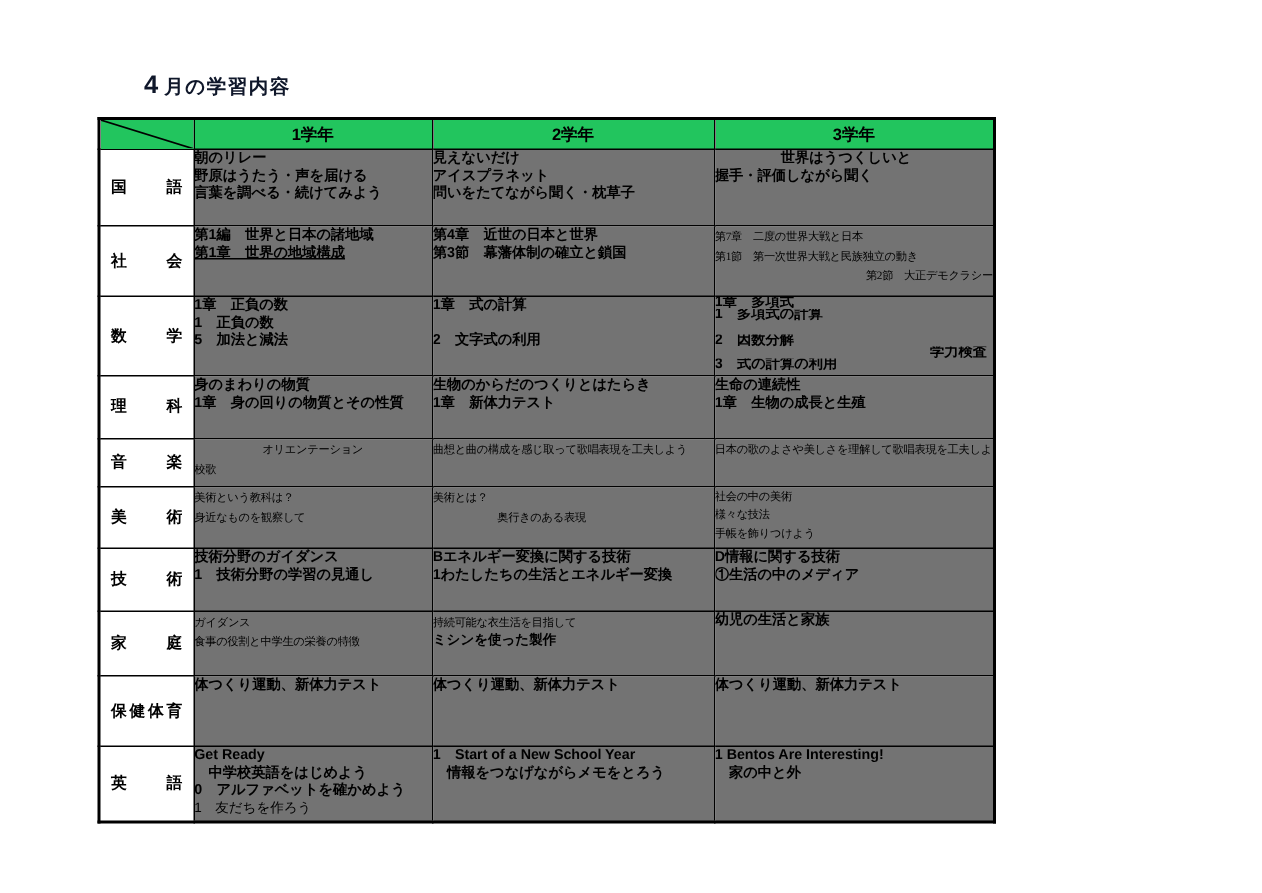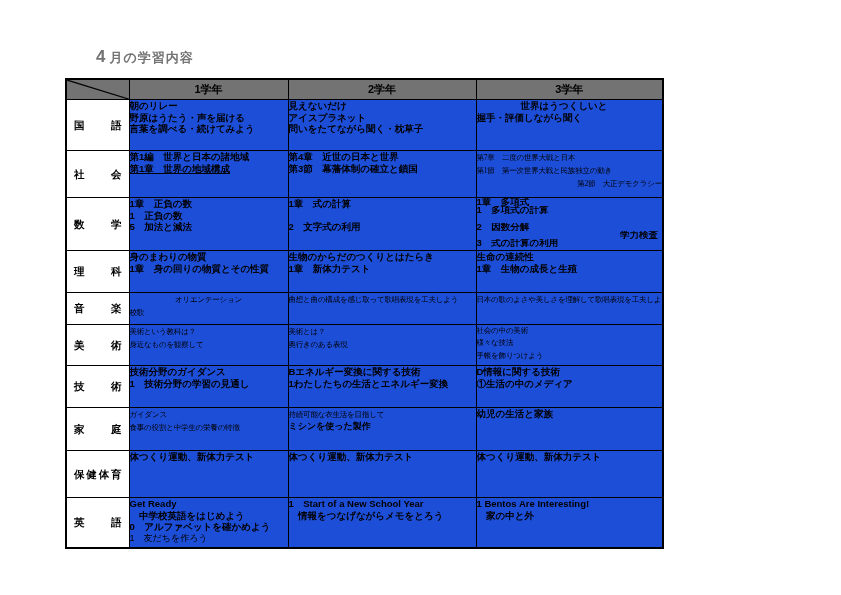--- a/index.html
+++ b/index.html
@@ -3,45 +3,45 @@
 <meta charset="utf-8">
 <style>
   html,body{margin:0;padding:0;}
   body{
     width:841px;height:595px;background:#ffffff;position:relative;
     font-family:"Liberation Sans",sans-serif;color:#000;
     -webkit-font-smoothing:antialiased;
   }
   .page-title{
     position:absolute;left:96px;top:47px;
-    font-weight:bold;font-size:13px;letter-spacing:1px;color:#737373;
+    font-weight:bold;font-size:13px;letter-spacing:1px;color:#0f172a;
     white-space:pre;
   }
   .page-title .title-num{font-size:17px;letter-spacing:0;margin-right:4px;}
   table.grid{
     position:absolute;left:65px;top:78px;
     border-collapse:collapse;table-layout:fixed;
     border:2px solid #000;
     width:597px;
   }
   table.grid td,table.grid th{
     border:1px solid #000;padding:0;overflow:hidden;
   }
   thead th{
     height:19px;font-weight:bold;font-size:11px;text-align:center;
-    vertical-align:middle;background:#737373;
+    vertical-align:middle;background:#22c55e;
   }
   th.corner{position:relative;padding:0;}
   th.corner svg{display:block;width:100%;height:100%;}
   td.subject{vertical-align:middle;background:#fff;}
   .subject-wrap{
     display:flex;justify-content:space-between;align-items:center;
     padding:0 7px;font-weight:bold;font-size:10.5px;line-height:11px;
   }
-  td.content{vertical-align:top;padding:2px 0 0 3px;background:#1d4ed8;}
+  td.content{vertical-align:top;padding:2px 0 0 3px;background:#737373;}
   .line{white-space:pre;overflow:hidden;}
   .t-bold{font-weight:bold;font-size:9.5px;font-family:"Liberation Sans",sans-serif;}
   .t-serif{font-weight:normal;font-size:7.5px;font-family:"Liberation Serif",serif;letter-spacing:-0.2px;}
   .t-reg{font-weight:normal;font-size:9px;font-family:"Liberation Sans",sans-serif;}
   .t-right{text-align:right;padding-right:4px;}
 </style>
 </head>
 <body>
 
 <div class="page-title"><span class="title-num">4</span><span class="title-text">月の学習内容</span></div>
@@ -179,21 +179,21 @@
             <span>美</span>
             <span>術</span>
           </div>
         </td>
         <td class="content">
           <div class="line t-serif" style="line-height: 13px; min-height: 13px;">美術という教科は？</div>
           <div class="line t-serif" style="line-height: 13px; min-height: 13px;">身近なものを観察して</div>
         </td>
         <td class="content">
           <div class="line t-serif" style="line-height: 13px; min-height: 13px;">美術とは？</div>
-          <div class="line t-serif" style="line-height: 13px; min-height: 13px;">奥行きのある表現</div>
+          <div class="line t-serif" style="line-height: 13px; min-height: 13px; padding-left: 43px;">奥行きのある表現</div>
         </td>
         <td class="content">
           <div class="line t-serif" style="line-height: 12.3333px; min-height: 12.3333px;">社会の中の美術</div>
           <div class="line t-serif" style="line-height: 12.3333px; min-height: 12.3333px;">様々な技法</div>
           <div class="line t-serif" style="line-height: 12.3333px; min-height: 12.3333px;">手帳を飾りつけよう</div>
         </td>
       </tr>
       <tr style="height: 42px;">
         <td class="subject">
           <div class="subject-wrap">

